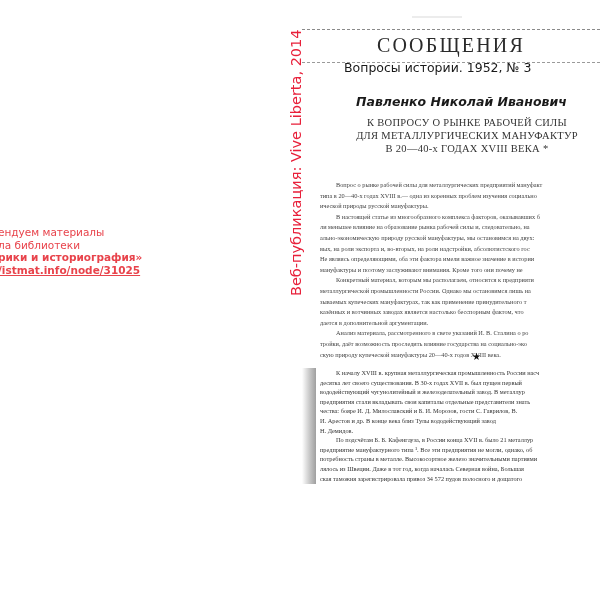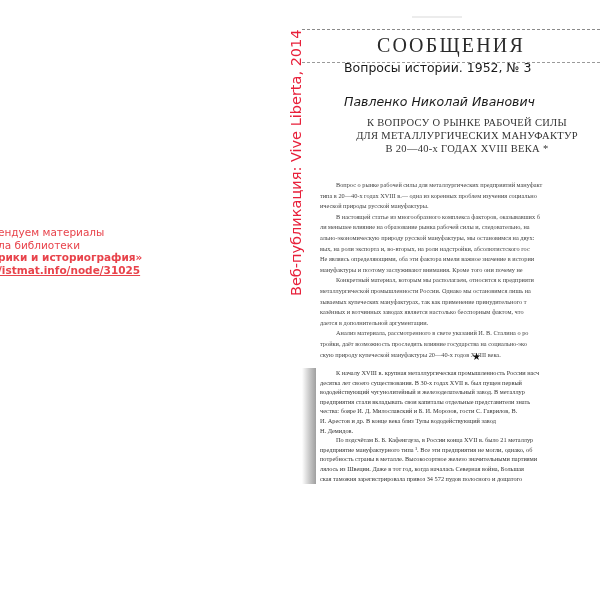--- a/index.html
+++ b/index.html
@@ -48,22 +48,22 @@
       color: #2a2a2a;
     }
     .mid-rule {
       position: absolute; left: 0; top: 62px; width: 298px; border-top: 1px dashed #9a9a9a;
     }
     .journal {
       position: absolute; left: 42px; top: 60px;
       font-family: "DejaVu Sans", sans-serif; font-size: 12.5px; color: #1a1a1a;
     }
     .author {
-      position: absolute; left: 42px; top: 94px;
-      font-family: "DejaVu Sans", sans-serif; font-size: 12.5px; font-style: italic; color: #1a1a1a;
+      position: absolute; left: 54px; top: 94px;
+      font-family: "DejaVu Sans", sans-serif; font-size: 12.5px; font-style: italic; color: #1a1a1a; font-weight: bold;
     }
     .article-title {
       position: absolute; left: 30px; top: 116px; width: 270px; text-align: center;
       font-family: "Liberation Serif", serif; font-size: 10.5px; line-height: 13px; color: #333;
       letter-spacing: 0.3px;
     }
     .body {
       position: absolute; left: 18px; top: 180px; width: 300px;
       font-family: "Liberation Serif", serif; font-size: 6.3px; line-height: 10.6px; color: #444;
       white-space: nowrap;

